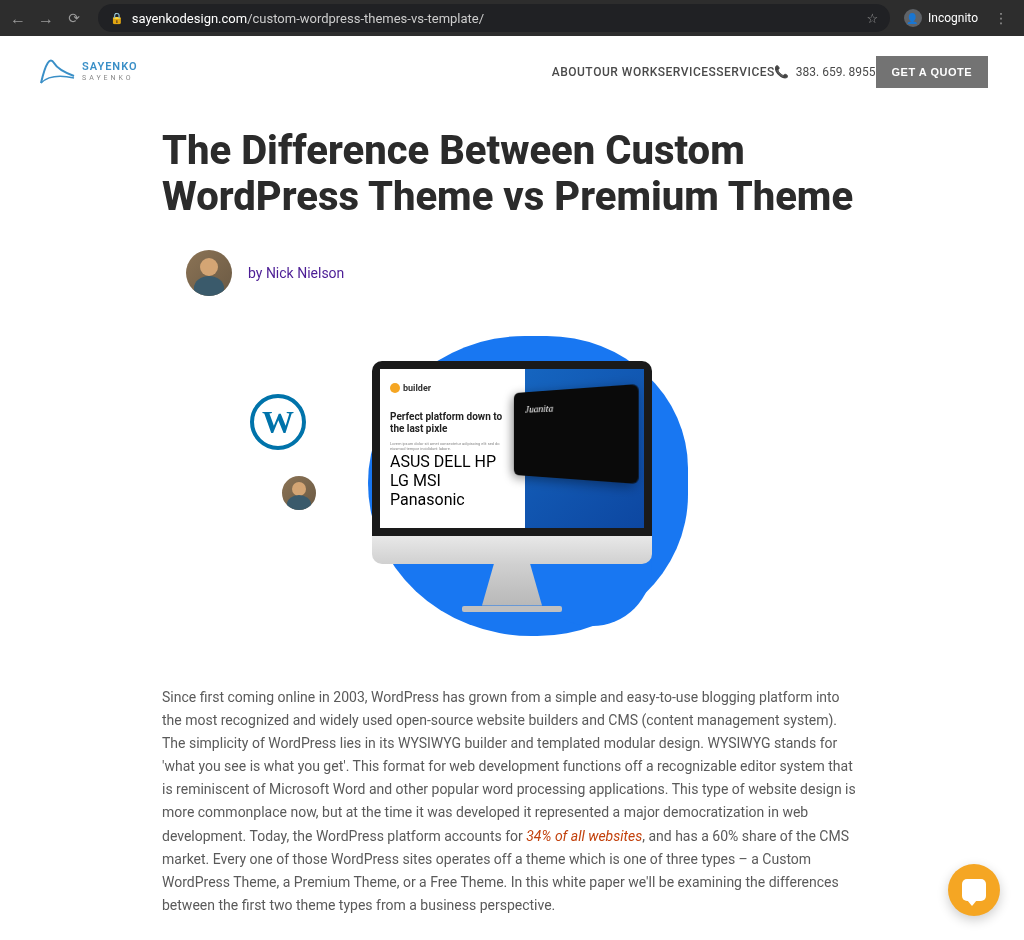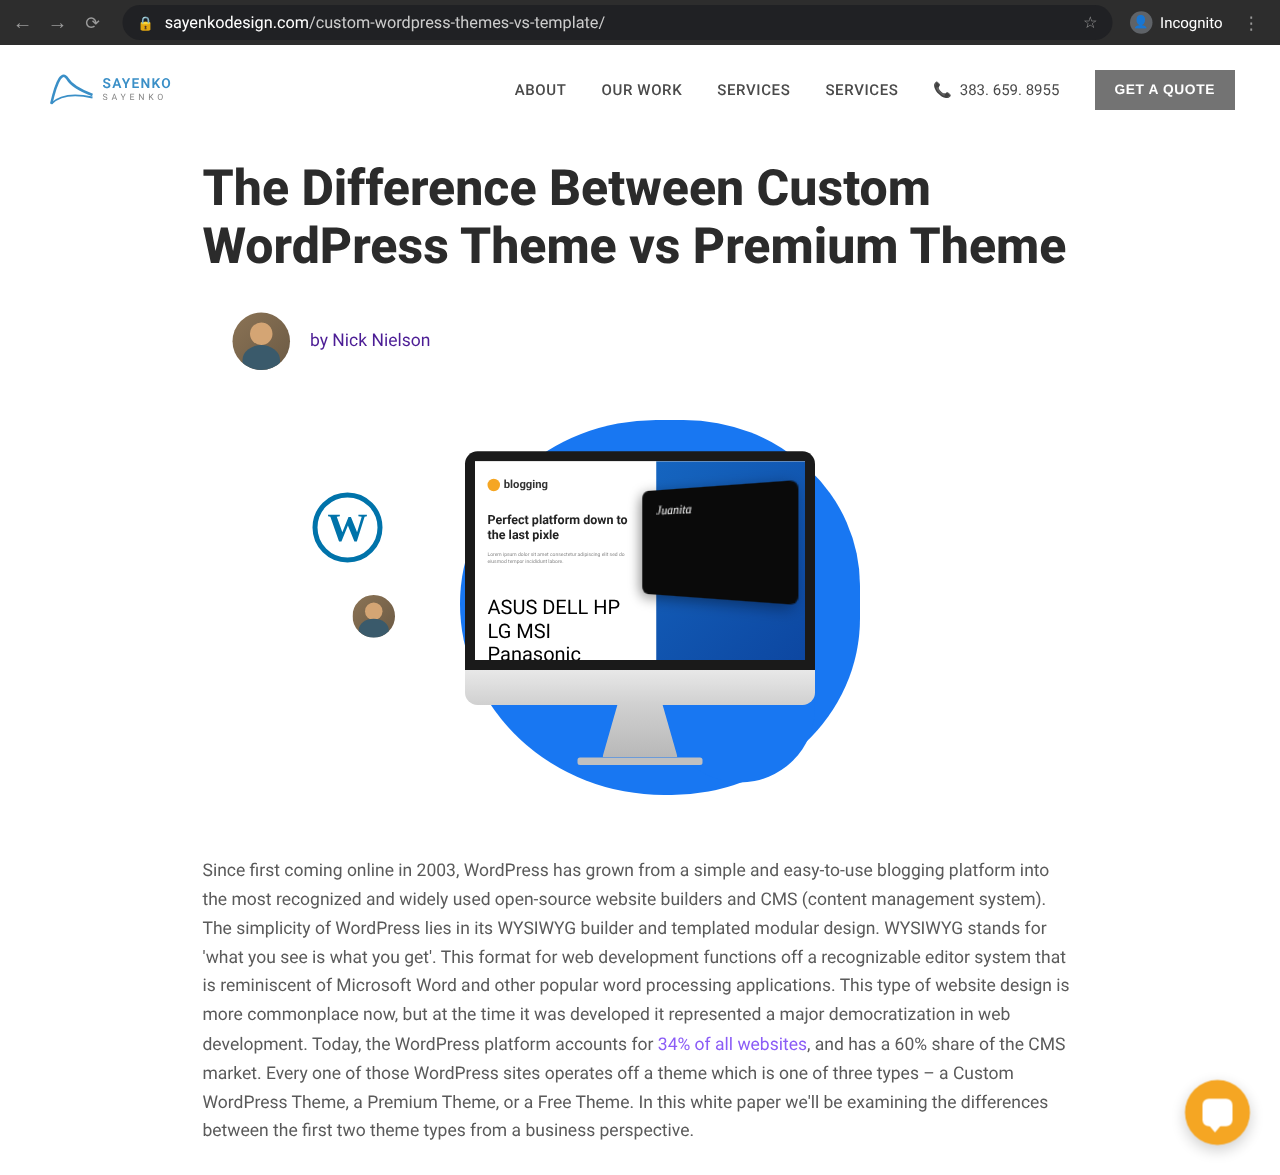--- a/index.html
+++ b/index.html
@@ -13,21 +13,21 @@
 .url-domain{color:#ffffff;}
 .star-icon{color:#9a9a9a;margin-left:auto;}
 .incognito{display:flex;align-items:center;gap:6px;color:#fff;font-size:12px;}
 .incognito-icon{width:18px;height:18px;background:#5f6368;border-radius:50%;display:flex;align-items:center;justify-content:center;font-size:10px;}
 .menu-dots{color:#9a9a9a;padding:0 8px;font-size:14px;}
 .site-header{display:flex;align-items:flex-end;justify-content:space-between;padding:12px 36px;border-bottom:0;}
 .logo{display:flex;align-items:center;gap:6px;}
 .logo-swoosh{width:40px;height:40px;position:relative;}
 .logo-text{font-size:11px;letter-spacing:1px;color:#3a8fc7;font-weight:600;}
 .logo-sub{font-size:7px;letter-spacing:3px;color:#888;display:block;}
-.nav{display:flex;align-items:center;gap:28px;}
+.nav{display:flex;align-items:center;}
 .nav-item{color:#4a4a4a;font-size:12px;letter-spacing:0.5px;cursor:pointer;font-weight:500;}
 .phone{color:#4a4a4a;font-size:12px;display:flex;align-items:center;gap:6px;}
 .quote-btn{background:#737373;color:#fff;padding:10px 16px;font-size:11px;letter-spacing:0.5px;cursor:pointer;border:none;font-weight:600;}
 .content{max-width:740px;margin:0 auto;padding:28px 20px 0;}
 .title{font-size:40px;font-weight:800;color:#2b2b2b;line-height:1.15;margin-bottom:30px;}
 .author{display:flex;align-items:center;gap:16px;margin-bottom:30px;margin-left:24px;}
 .avatar{width:46px;height:46px;border-radius:50%;background:linear-gradient(135deg,#8b7355 0%,#6b5a44 100%);position:relative;overflow:hidden;}
 .avatar::before{content:"";position:absolute;top:8px;left:50%;transform:translateX(-50%);width:18px;height:18px;background:#d4a574;border-radius:50%;}
 .avatar::after{content:"";position:absolute;bottom:-4px;left:50%;transform:translateX(-50%);width:30px;height:24px;background:#3a5a6b;border-radius:50% 50% 0 0;}
 .byline{color:#4c1d95;font-size:14px;}
@@ -36,35 +36,35 @@
 .blob2{position:absolute;width:120px;height:120px;background:#1877f2;border-radius:50%;bottom:20px;right:210px;}
 .imac{position:relative;z-index:2;width:280px;}
 .screen{width:280px;height:175px;background:#1a1a1a;border-radius:10px 10px 0 0;padding:8px;}
 .screen-inner{width:100%;height:100%;background:#fff;position:relative;overflow:hidden;}
 .screen-split{display:flex;height:100%;}
 .screen-left{width:55%;padding:14px 10px;background:#fff;}
 .screen-brand{font-size:9px;font-weight:700;color:#333;display:flex;align-items:center;gap:3px;}
 .screen-brand-icon{width:10px;height:10px;background:#f5a623;border-radius:50%;}
 .screen-headline{font-size:10px;font-weight:700;color:#222;margin-top:18px;line-height:1.2;}
 .screen-body{font-size:4px;color:#888;margin-top:6px;line-height:1.4;}
-.screen-logos{display:flex;gap:5px;margin-top:24px;align-items:center;}
+.screen-logos{display:flex;gap:5px;align-items:center;}
 .screen-right{width:45%;background:linear-gradient(135deg,#1565c0,#0d47a1);position:relative;}
 .curved-monitor{position:absolute;top:20px;left:-20px;width:130px;height:90px;background:#0a0a0a;border-radius:6px;transform:perspective(200px) rotateY(-18deg);box-shadow:-3px 3px 12px rgba(0,0,0,0.4);overflow:hidden;}
 .curved-monitor::before{content:"Juanita";position:absolute;top:12px;left:14px;color:#fff;font-size:11px;font-family:cursive;font-style:italic;}
 .imac-chin{width:280px;height:28px;background:linear-gradient(180deg,#e8e8e8,#d0d0d0);border-radius:0 0 10px 10px;display:flex;align-items:center;justify-content:center;}
 .apple-logo{color:#333;font-size:12px;}
 .imac-stand{width:60px;height:42px;background:linear-gradient(180deg,#d0d0d0,#b8b8b8);margin:0 auto;clip-path:polygon(20% 0,80% 0,100% 100%,0 100%);}
 .imac-base{width:100px;height:6px;background:#c0c0c0;margin:0 auto;border-radius:2px;}
 .wp-badge{position:absolute;left:88px;top:68px;width:56px;height:56px;border-radius:50%;background:#fff;border:4px solid #0073aa;display:flex;align-items:center;justify-content:center;z-index:3;}
 .wp-w{color:#0073aa;font-size:32px;font-weight:900;font-family:Georgia,serif;}
 .float-avatar{position:absolute;left:118px;top:148px;width:38px;height:38px;border-radius:50%;background:linear-gradient(135deg,#8b7355,#6b5a44);z-index:3;border:2px solid #fff;overflow:hidden;}
 .float-avatar::before{content:"";position:absolute;top:6px;left:50%;transform:translateX(-50%);width:14px;height:14px;background:#d4a574;border-radius:50%;}
 .float-avatar::after{content:"";position:absolute;bottom:-3px;left:50%;transform:translateX(-50%);width:24px;height:18px;background:#3a5a6b;border-radius:50% 50% 0 0;}
 .body-text{color:#5a5a5a;font-size:14px;line-height:1.65;margin-bottom:24px;}
-.body-text a{color:#8b5cf6;text-decoration:none;}
+.body-text a{color:#c2410c;text-decoration:none;font-style:italic;}
 .chat-bubble{position:fixed;bottom:24px;right:24px;width:52px;height:52px;background:#f5a623;border-radius:50%;display:flex;align-items:center;justify-content:center;cursor:pointer;box-shadow:0 4px 12px rgba(0,0,0,0.2);}
 .chat-icon{width:24px;height:22px;background:#fff;border-radius:5px;position:relative;}
 .chat-icon::after{content:"";position:absolute;bottom:-5px;left:5px;width:0;height:0;border-left:5px solid transparent;border-right:5px solid transparent;border-top:6px solid #fff;}
 </style>
 </head>
 <body>
 
 <div class="browser-chrome">
   <div class="nav-arrow">←</div>
   <div class="nav-arrow">→</div>
@@ -119,21 +119,21 @@
       <span class="wp-w">W</span>
     </div>
     <div class="float-avatar"></div>
     <div class="imac">
       <div class="screen">
         <div class="screen-inner">
           <div class="screen-split">
             <div class="screen-left">
               <div class="screen-brand">
                   <span class="screen-brand-icon"></span>
-                  <span>blogging</span>
+                  <span>builder</span>
                 </div>
               <div class="screen-headline">Perfect platform down to the last pixle</div>
               <div class="screen-body">Lorem ipsum dolor sit amet consectetur adipiscing elit sed do eiusmod tempor incididunt labore.</div>
               <div class="screen-logos">ASUS  DELL  HP  LG  MSI  Panasonic</div>
             </div>
             <div class="screen-right">
               <div class="curved-monitor"></div>
             </div>
           </div>
         </div>

